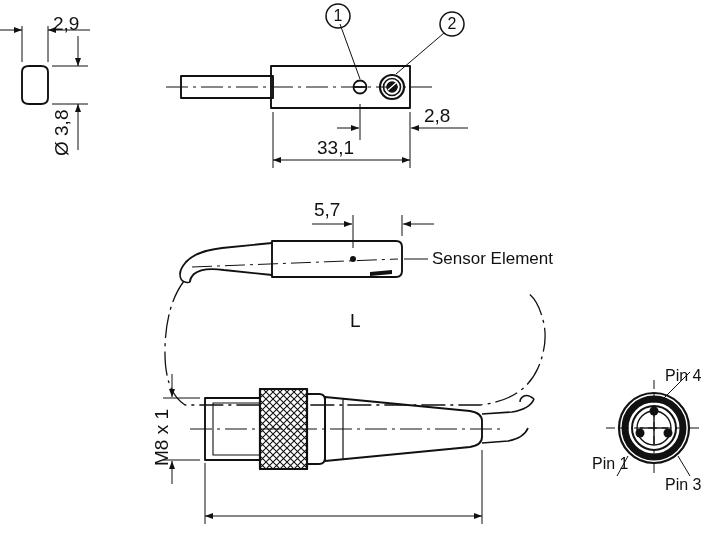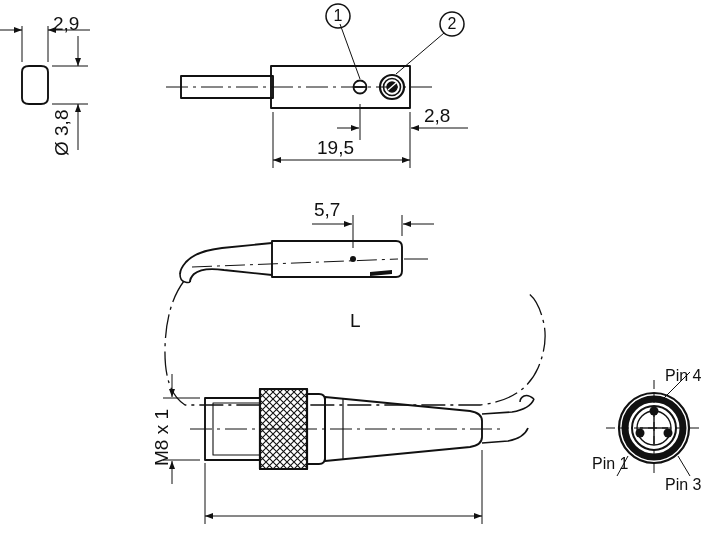--- a/index.html
+++ b/index.html
@@ -170,24 +170,25 @@
   <div class="lbl dim" style="left:53px;top:14px;">2,9</div>
 
   <div class="lbl dim rot90" style="left:52px;top:156px;">Ø 3,8</div>
 
   <div class="lbl callout" style="left: 333px; top: 8px; font-size: 16px; width: 24px; text-align: center; margin-left: -7px;">1</div>
 
   <div class="lbl callout" style="left: 447px; top: 16px; font-size: 16px; width: 24px; text-align: center; margin-left: -7px;">2</div>
 
   <div class="lbl dim" style="left:424px;top:106px;">2,8</div>
 
-  <div class="lbl dim" style="left:317px;top:138px;">19,5</div>
+  <div class="lbl dim" style="left:317px;top:138px;">33,1</div>
 
   <div class="lbl dim" style="left:314px;top:200px;">5,7</div>
 
+  <div class="lbl note" style="left:432px;top:250px;">Sensor Element</div>
 
   <div class="lbl dim" style="left:350px;top:311px;">L</div>
 
   <div class="lbl dim rot90" style="left:152px;top:466px;">M8 x 1</div>
 
 
   <div class="lbl pin" style="left:665px;top:356px;margin-top:12px;">Pin 4</div>
 
   <div class="lbl pin" style="left:592px;top:456px;text-align:center;">Pin 1</div>
 

